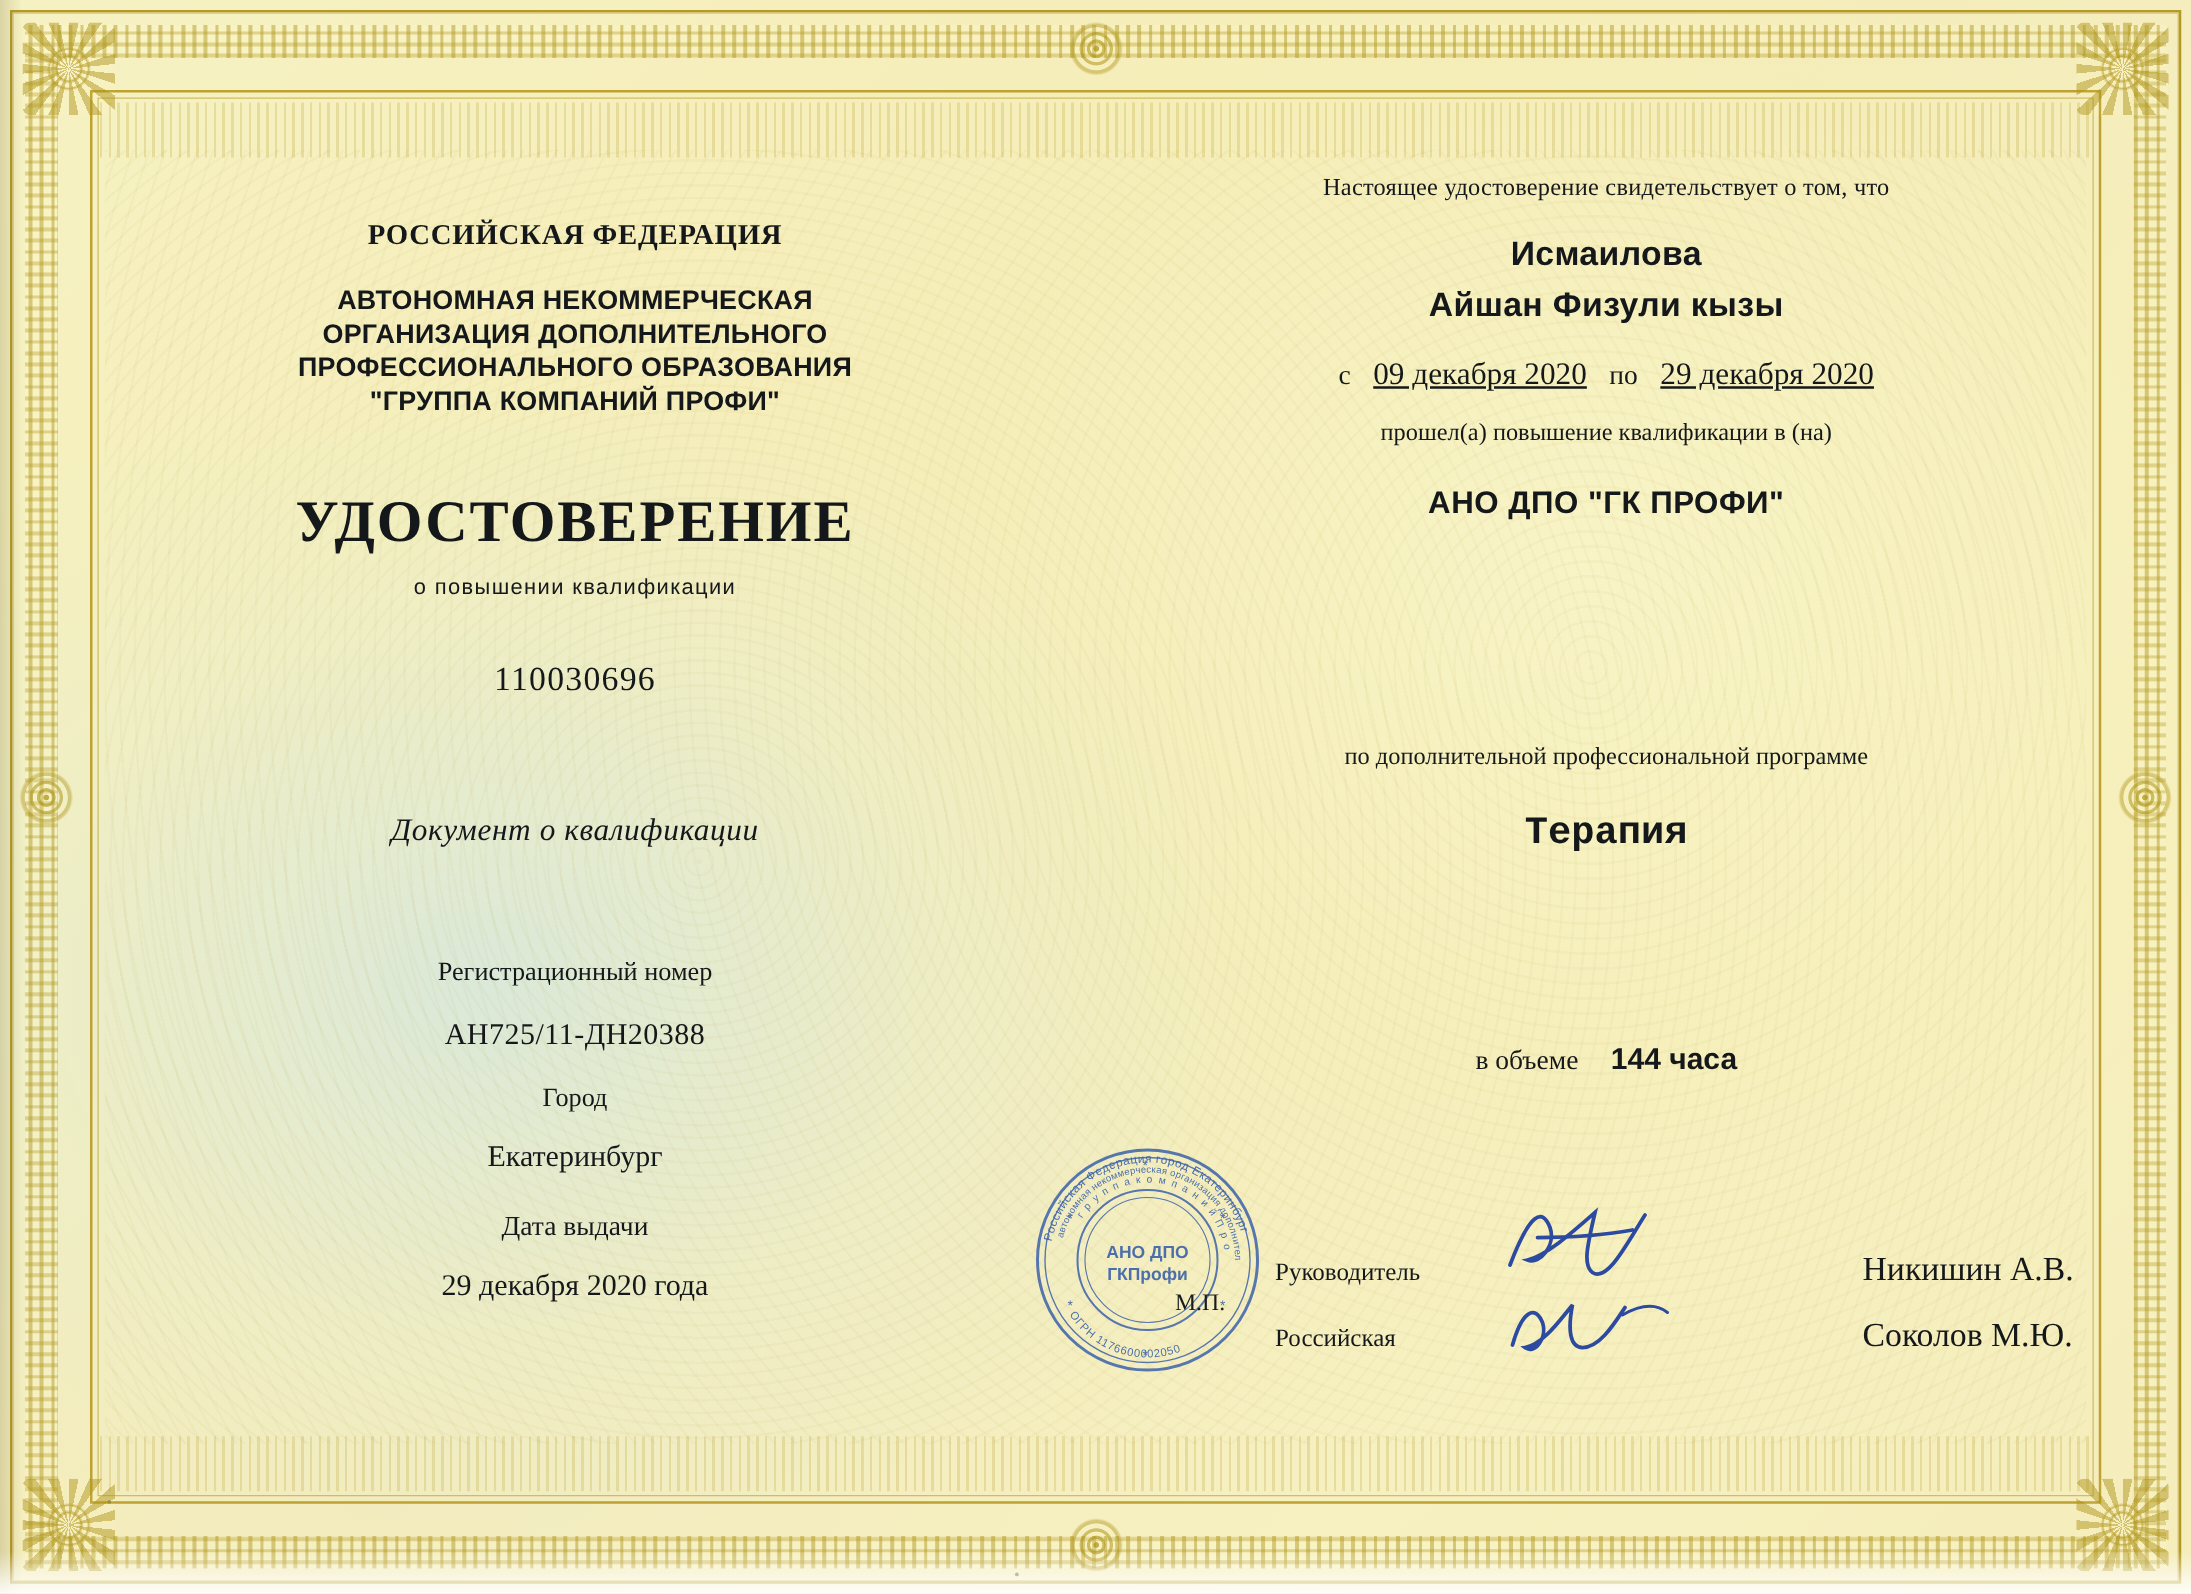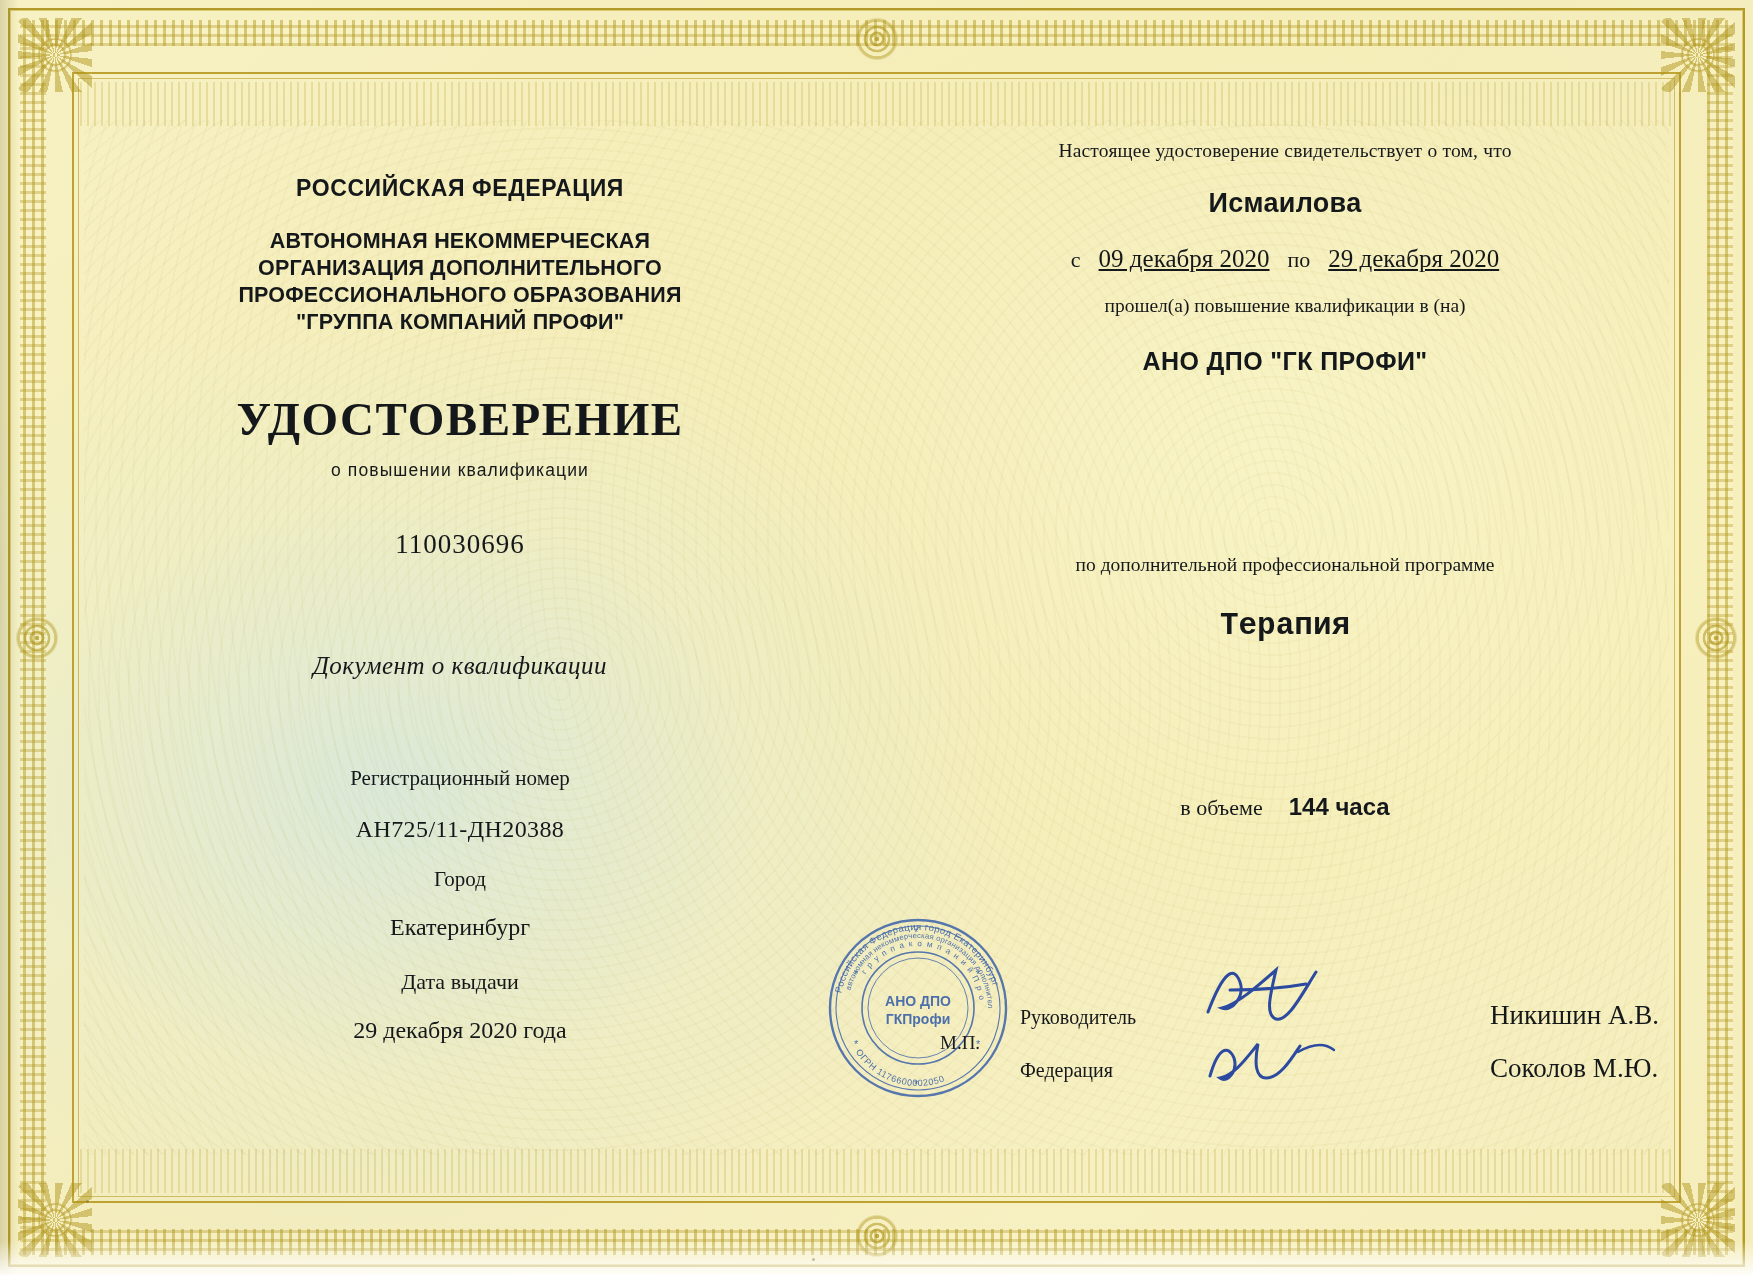--- a/index.html
+++ b/index.html
@@ -129,21 +129,21 @@
 
   .left-col {
     position: absolute;
     left: 150px;
     top: 175px;
     width: 620px;
     text-align: center;
     color: #15181a;
   }
   .rf-title {
-    font-family: Liberation Sans, sans-serif;
+    font-family: Liberation Serif, serif;
     font-weight: bold;
     font-size: 23px;
     letter-spacing: 0.6px;
     margin-bottom: 26px;
   }
   .org-name {
     font-family: "Liberation Sans", sans-serif;
     font-weight: bold;
     font-size: 21.5px;
     line-height: 27px;
@@ -381,20 +381,21 @@
       <div class="reg-number">АН725/11-ДН20388</div>
       <div class="city-label">Город</div>
       <div class="city-value">Екатеринбург</div>
       <div class="issue-label">Дата выдачи</div>
       <div class="issue-date">29 декабря 2020 года</div>
     </div>
 
     <div class="right-col">
       <div class="attest-line">Настоящее удостоверение свидетельствует о том, что</div>
       <div class="student-name">Исмаилова</div>
+      <div class="student-name2">Айшан Физули кызы</div>
       <div class="period">
         <span class="prep">с</span>
         <span class="val">09 декабря 2020</span>
         <span class="prep">по</span>
         <span class="val">29 декабря 2020</span>
       </div>
       <div class="passed-line">прошел(а) повышение квалификации в (на)</div>
       <div class="place-name">АНО ДПО "ГК ПРОФИ"</div>
       <div class="program-label">по дополнительной профессиональной программе</div>
       <div class="program-name">Терапия</div>
@@ -456,21 +457,21 @@
       </svg>
     </div>
 
     <div class="sign-block">
       <div class="sign-row">
         <span class="sign-role">Руководитель</span>
         <span class="sign-gap"></span>
         <span class="sign-name">Никишин А.В.</span>
       </div>
       <div class="sign-row">
-        <span class="sign-role">Федерация</span>
+        <span class="sign-role">Российская</span>
         <span class="sign-gap"></span>
         <span class="sign-name">Соколов М.Ю.</span>
       </div>
     </div>
 
     <div class="scan-shadow-left"></div>
     <div class="scan-shadow-bottom"></div>
     <div class="speck" style="left:812px; top:1258px;"></div>
     <div class="speck" style="left:86px; top:1200px;"></div>
   </div>

